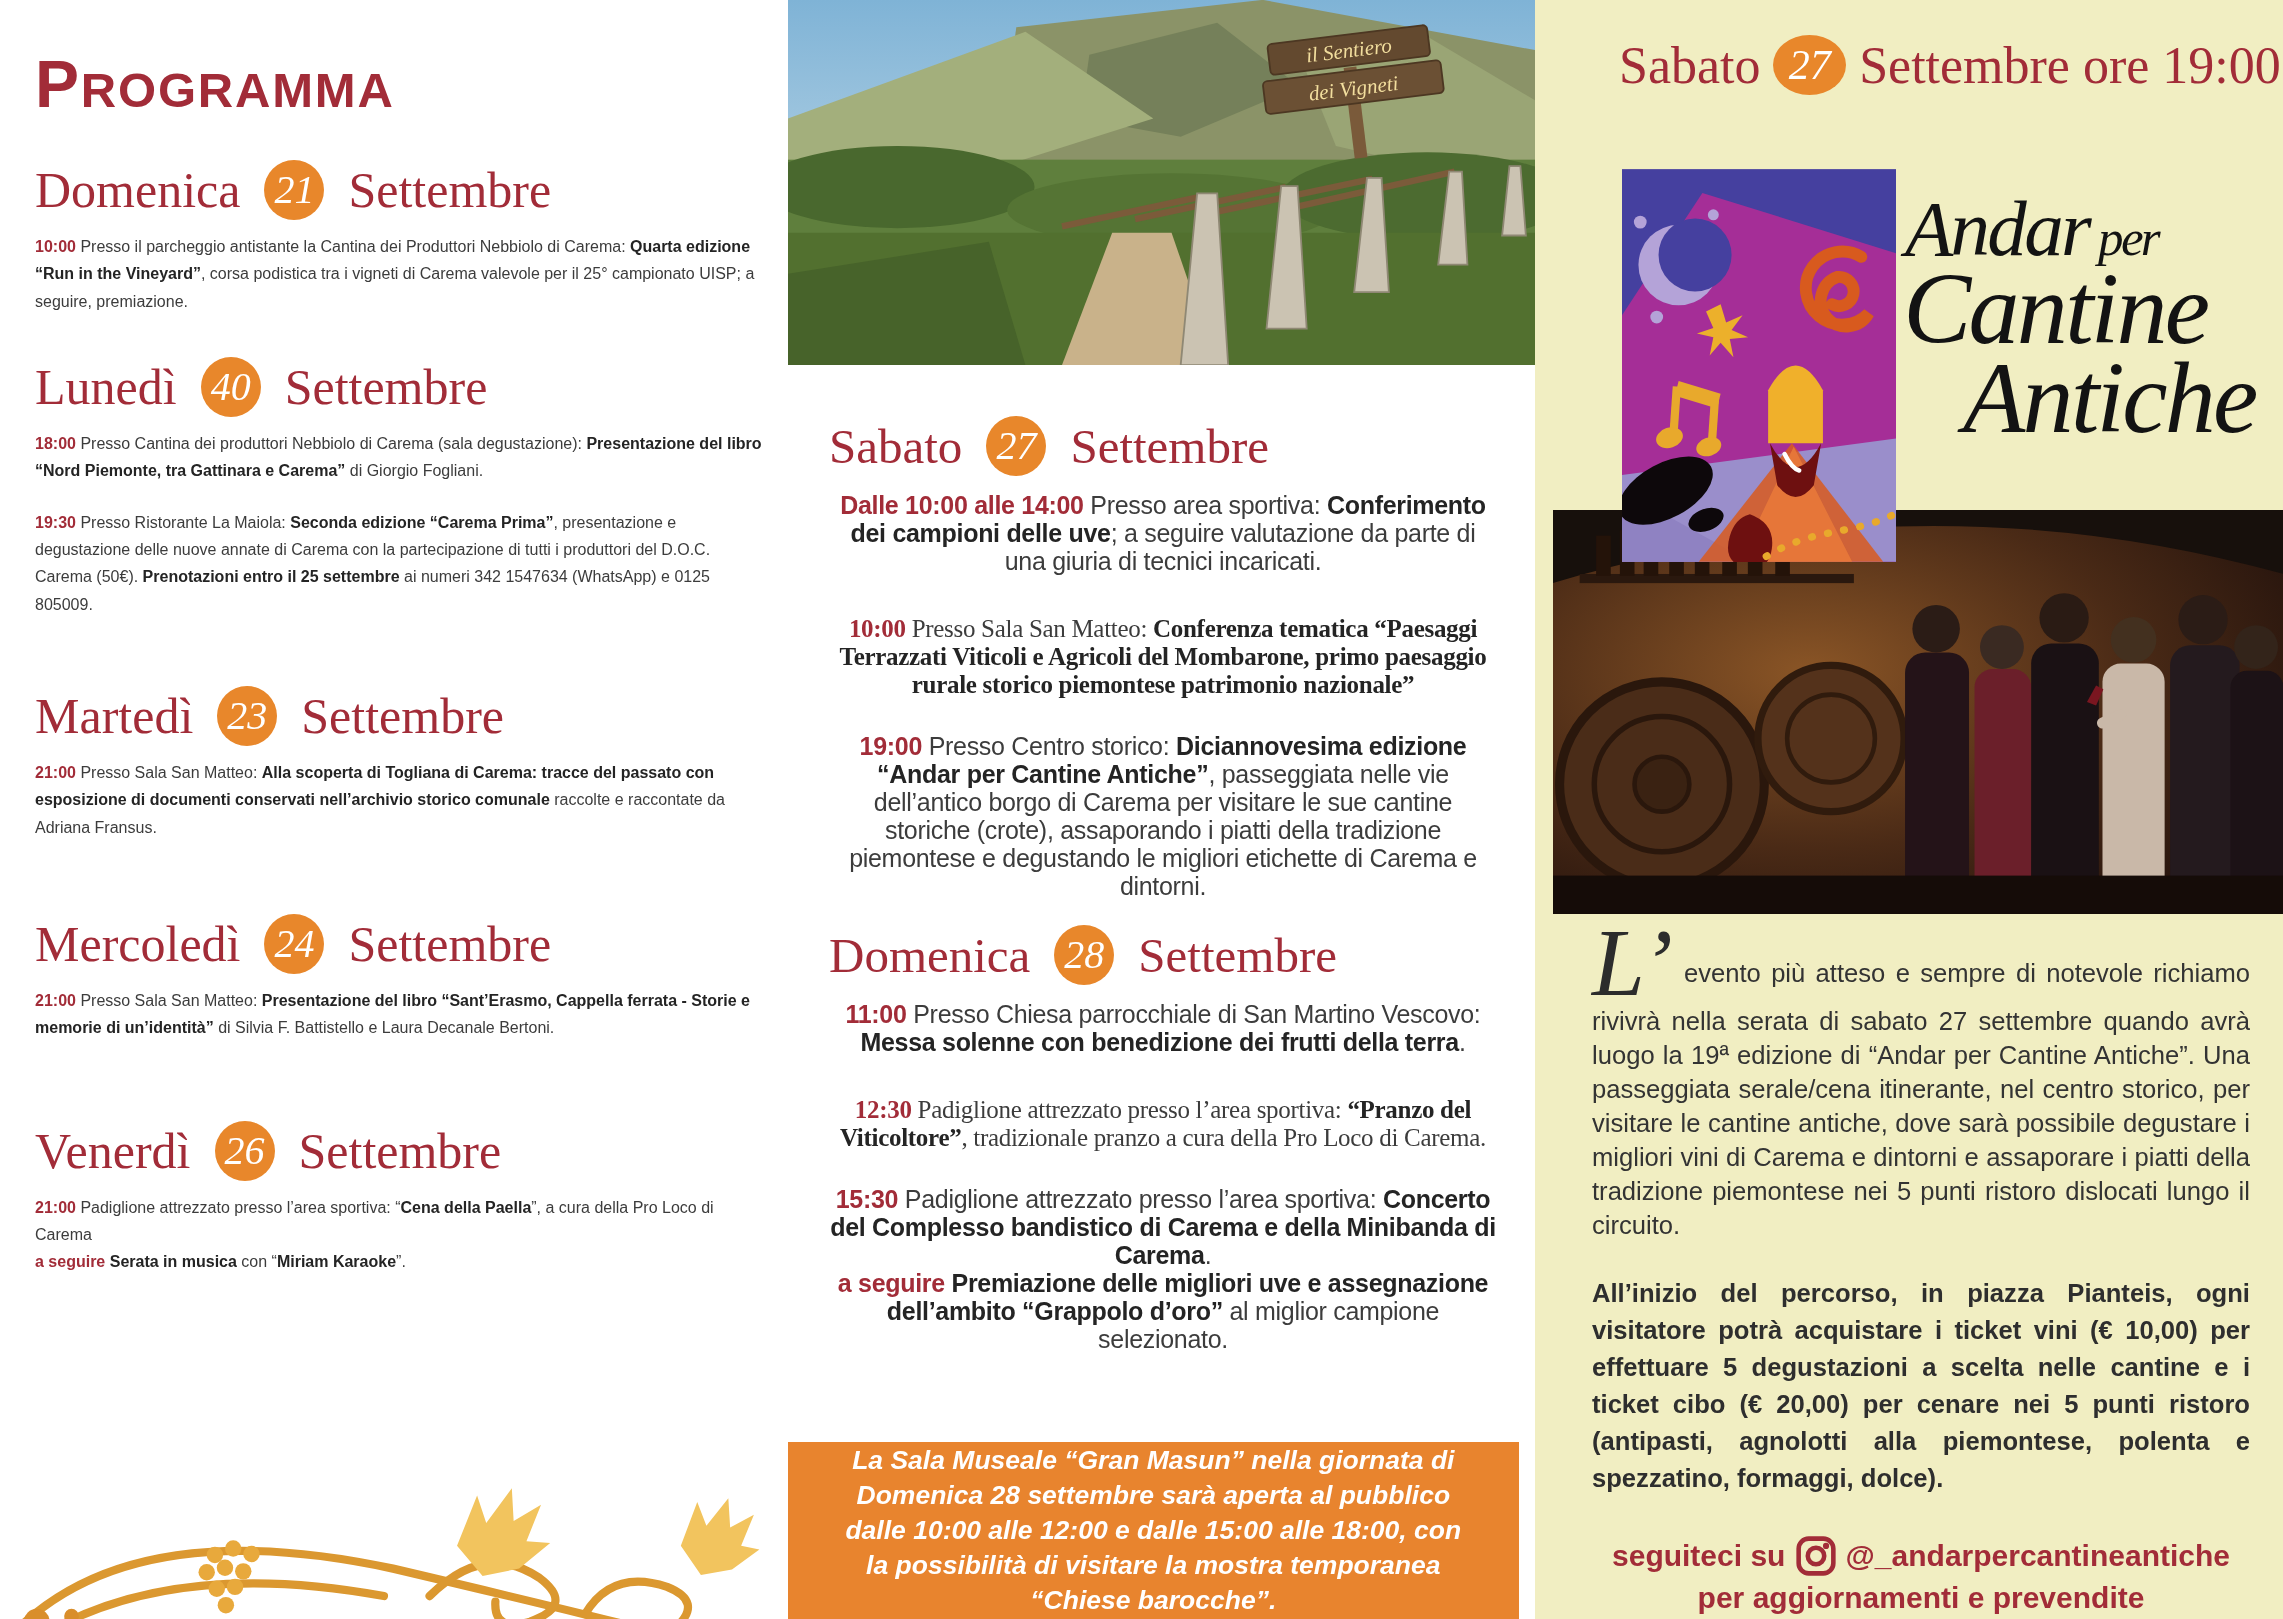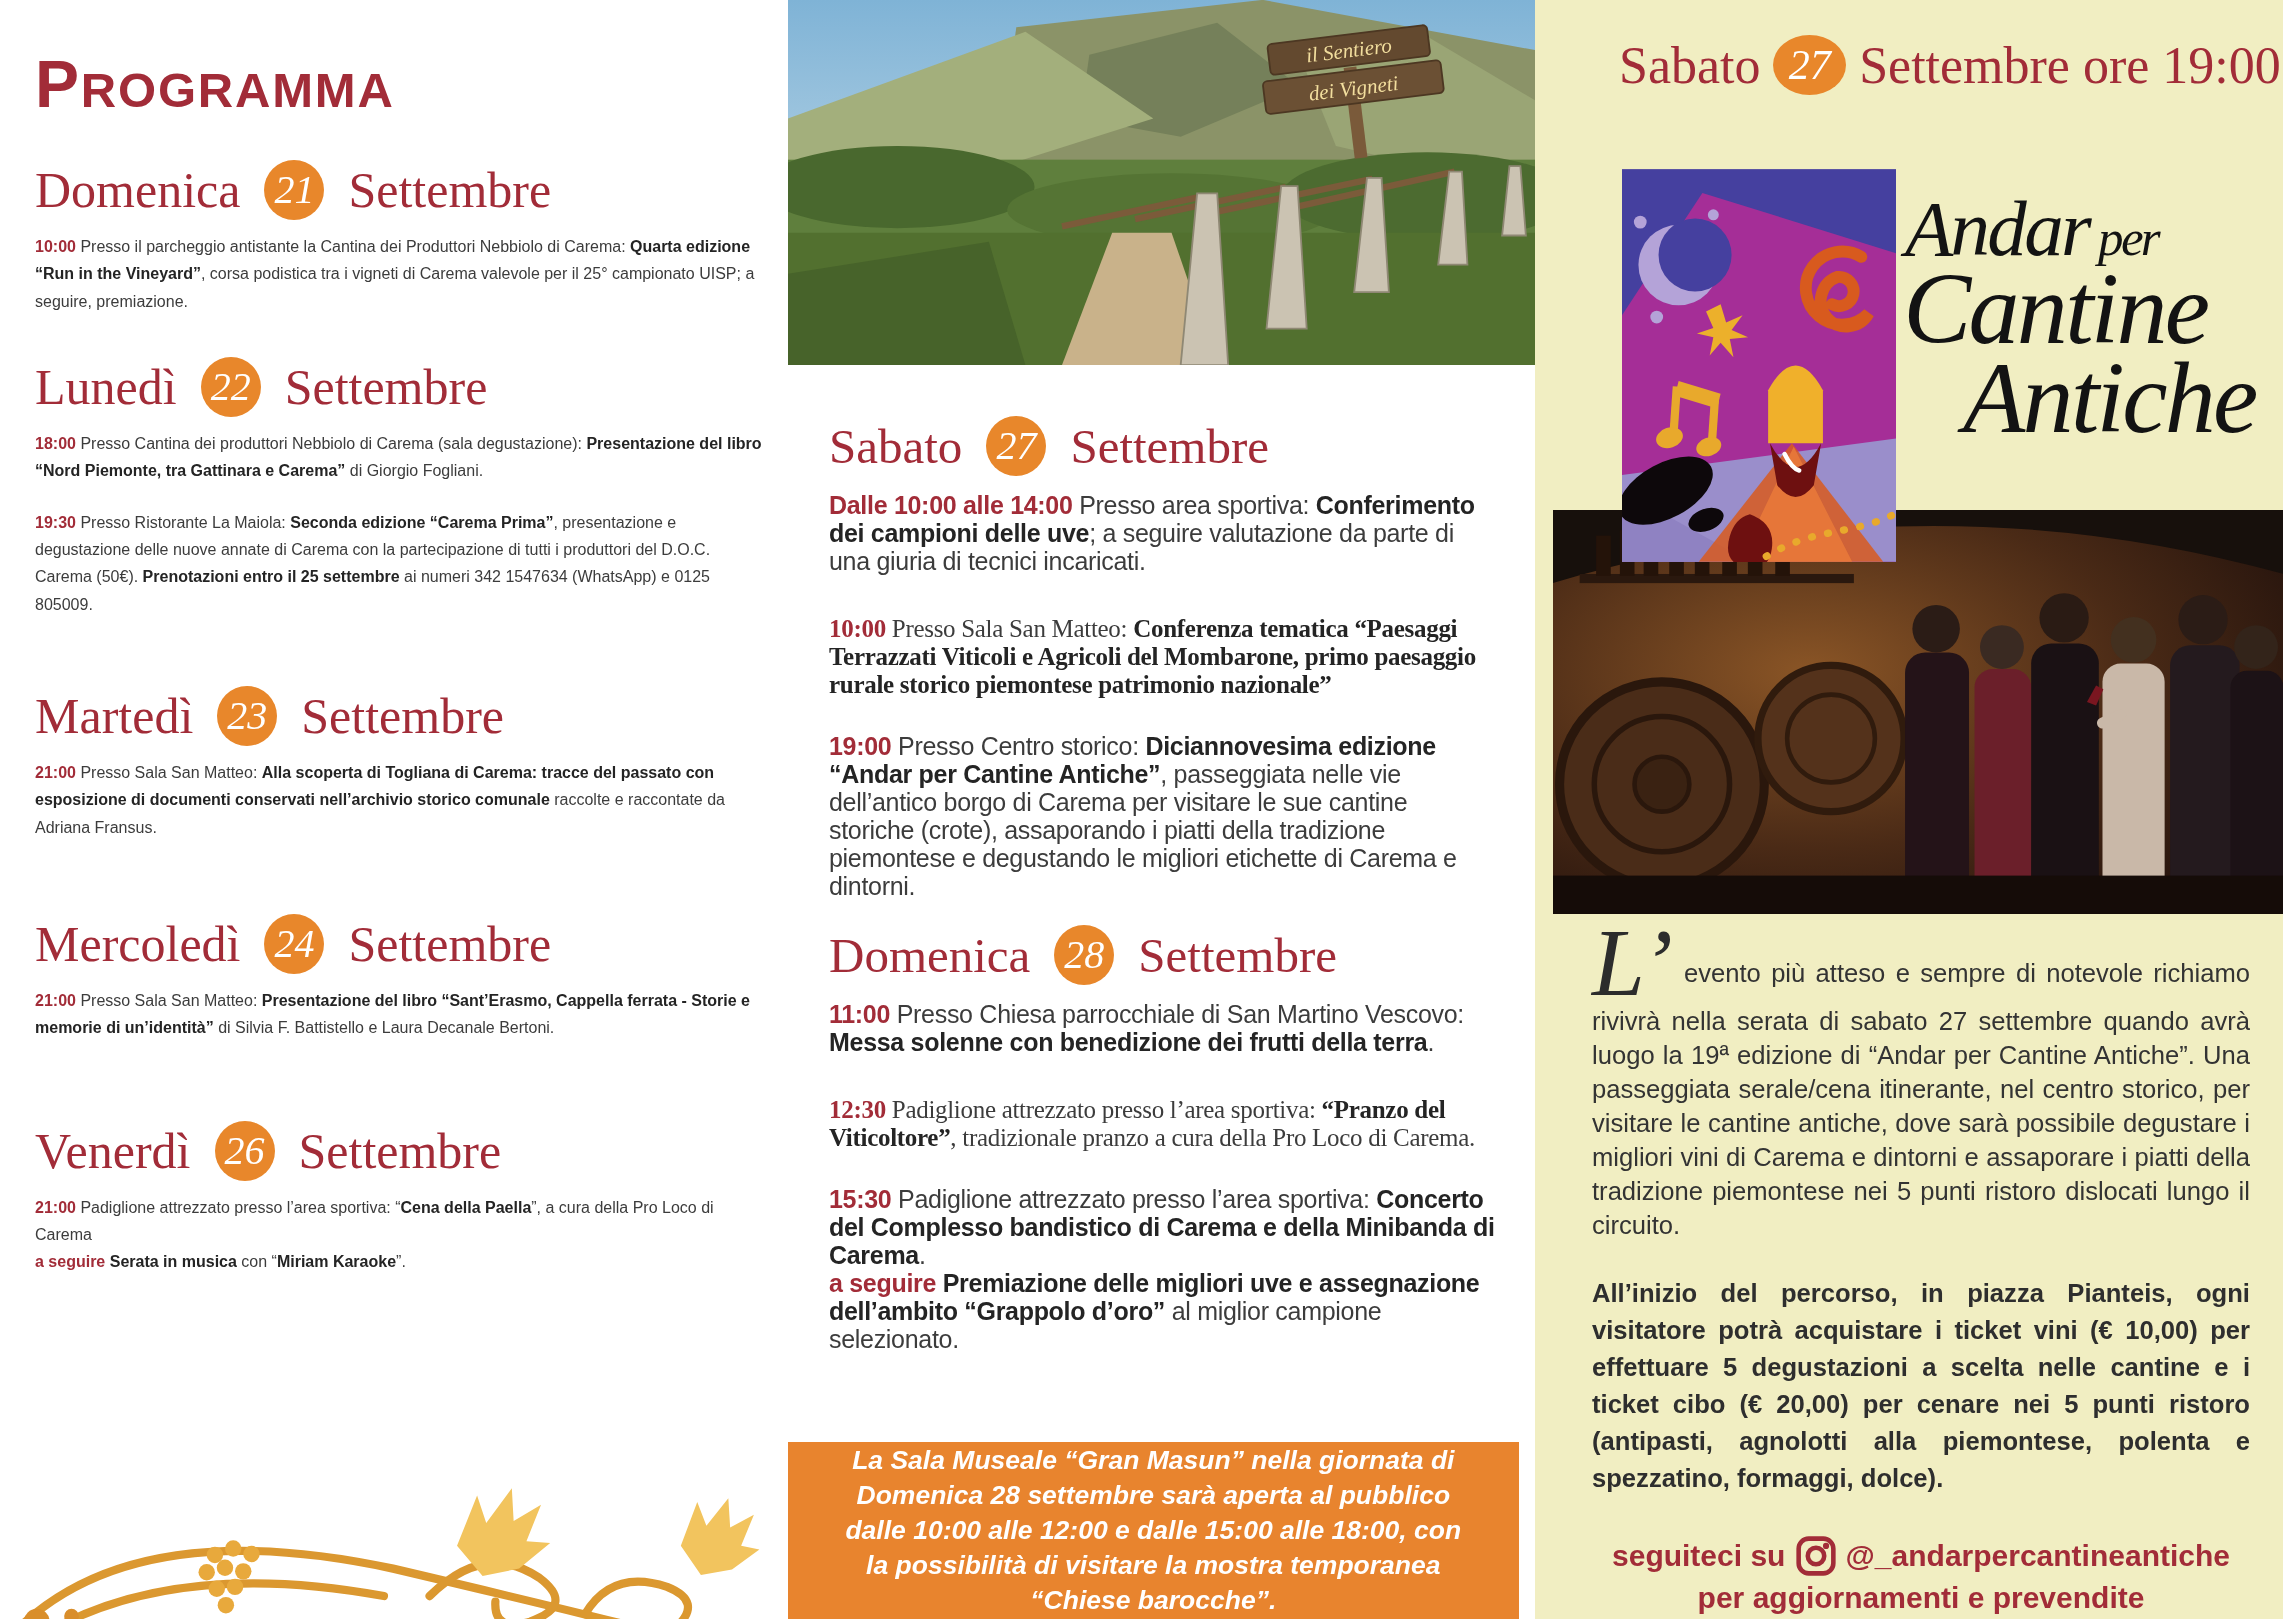--- a/index.html
+++ b/index.html
@@ -38,21 +38,21 @@
   .mt-h2{margin-top:42px;} .mt-e2{margin-top:24px;}
   .mt-h3{margin-top:68px;} .mt-h4{margin-top:73px;} .mt-h5{margin-top:79px;}
 
   .vine-decoration{position:absolute;left:0;bottom:-9.1px;width:777px;height:169px;}
 
   
   .photo-vineyard{width:100%;height:365px;overflow:hidden;}
   .photo-vineyard svg{display:block;width:100%;height:100%;}
   .mid-content{padding:0 38px 0 41px;}
   .panel-middle .day-heading{font-size:49px;}
-  .panel-middle .event{font-size:25px;line-height:28px;letter-spacing:-0.3px;}
+  .panel-middle .event{font-size:25px;line-height:28px;letter-spacing:-0.3px;text-align:center;}
   .m-h1{margin-top:51px;} .m-e1{margin-top:14.6px;} .m-e2{margin-top:40px;font-family:Liberation Serif, serif;} .m-e3{margin-top:33px;}
   .m-h2{margin-top:25.6px;}
 
   .museale{position:absolute;left:0;right:16.4px;bottom:0;height:177px;background:var(--box-orange);
            display:flex;align-items:center;justify-content:center;padding:16.4px 48px;}
   .museale p{color:#fff;font-weight:700;font-style:italic;font-size:26.5px;line-height:35px;text-align:center;}
 
   
   .right-header{position:absolute;top:35px;left:84px;display:flex;align-items:center;gap:12.8px;
                 font-family:"Liberation Serif","DejaVu Serif",serif;color:var(--red);font-size:52px;}
@@ -87,21 +87,21 @@
 
     <div class="day-heading mt-h1">
       <span class="dh-day">Domenica</span>
       <span class="dh-num">21</span>
       <span class="dh-month">Settembre</span>
     </div>
     <p class="event mt-e"><span class="seg-t">10:00 </span><span class="seg-n">Presso il parcheggio antistante la Cantina dei Produttori Nebbiolo di Carema: </span><span class="seg-b">Quarta edizione “Run in the Vineyard”</span><span class="seg-n">, corsa podistica tra i vigneti di Carema valevole per il 25° campionato UISP; a seguire, premiazione.</span></p>
 
     <div class="day-heading mt-h2">
       <span class="dh-day">Lunedì</span>
-      <span class="dh-num">22</span>
+      <span class="dh-num">40</span>
       <span class="dh-month">Settembre</span>
     </div>
     <p class="event mt-e"><span class="seg-t">18:00 </span><span class="seg-n">Presso Cantina dei produttori Nebbiolo di Carema (sala degustazione): </span><span class="seg-b">Presentazione del libro “Nord Piemonte, tra Gattinara e Carema”</span><span class="seg-n"> di Giorgio Fogliani.</span></p>
     <p class="event mt-e2"><span class="seg-t">19:30 </span><span class="seg-n">Presso Ristorante La Maiola: </span><span class="seg-b">Seconda edizione “Carema Prima”</span><span class="seg-n">, presentazione e degustazione delle nuove annate di Carema con la partecipazione di tutti i produttori del D.O.C. Carema (50€). </span><span class="seg-b">Prenotazioni entro il 25 settembre</span><span class="seg-n"> ai numeri 342 1547634 (WhatsApp) e 0125 805009.</span></p>
 
     <div class="day-heading mt-h3">
       <span class="dh-day">Martedì</span>
       <span class="dh-num">23</span>
       <span class="dh-month">Settembre</span>
     </div>

